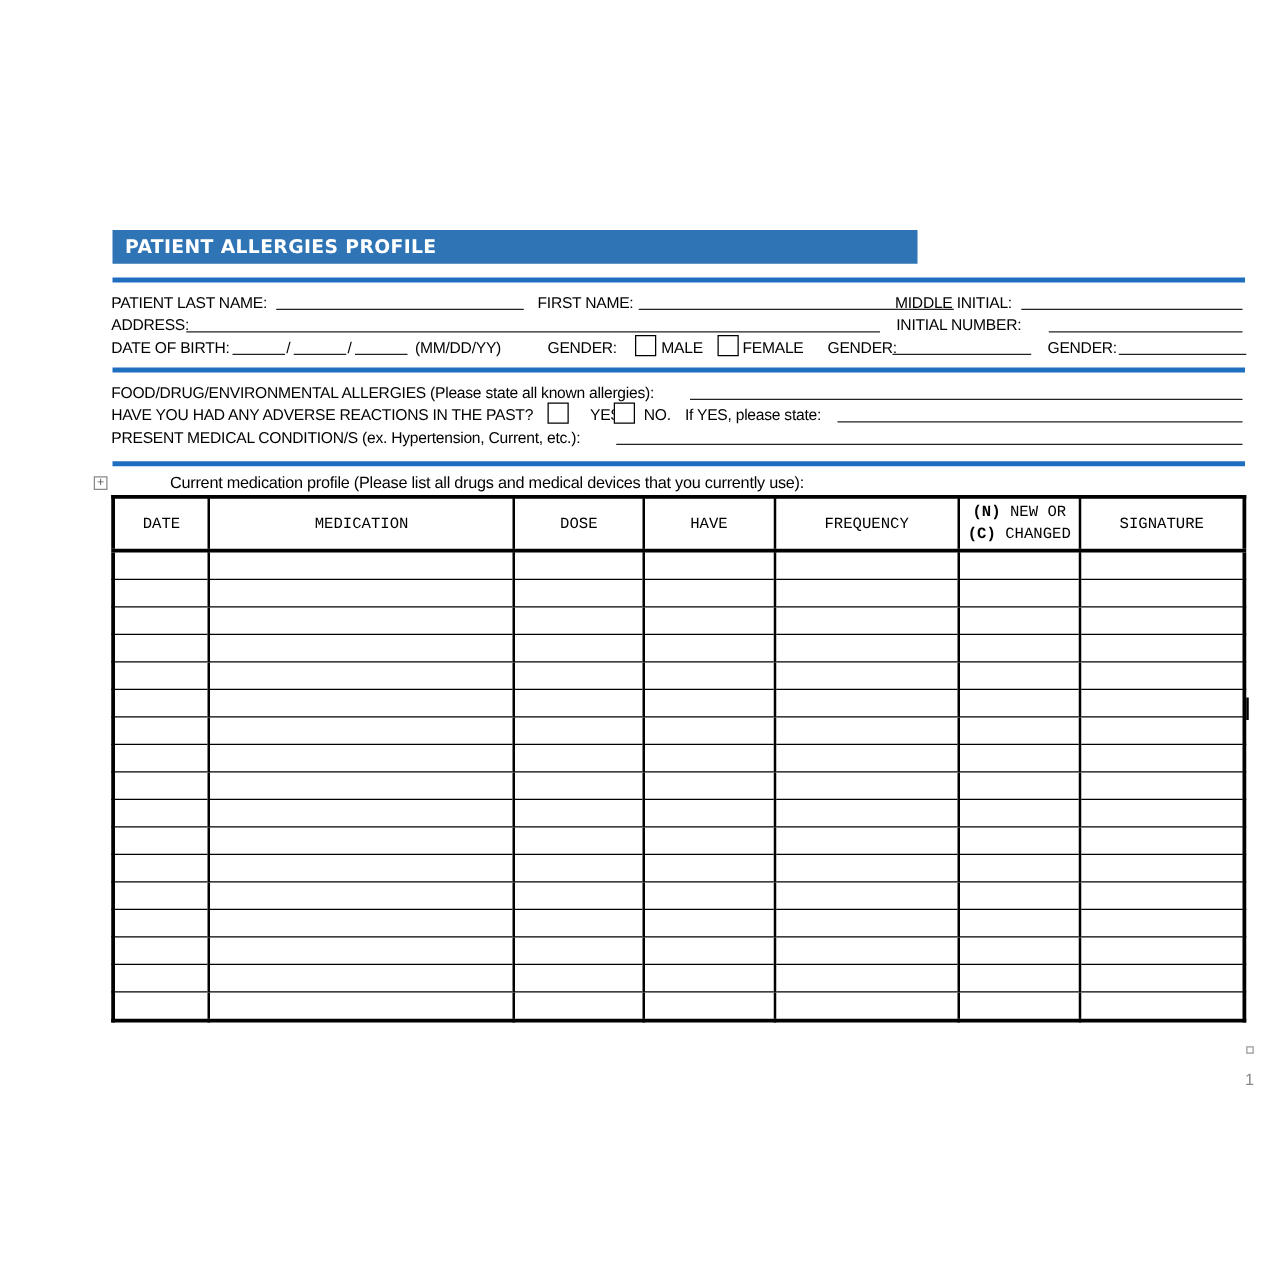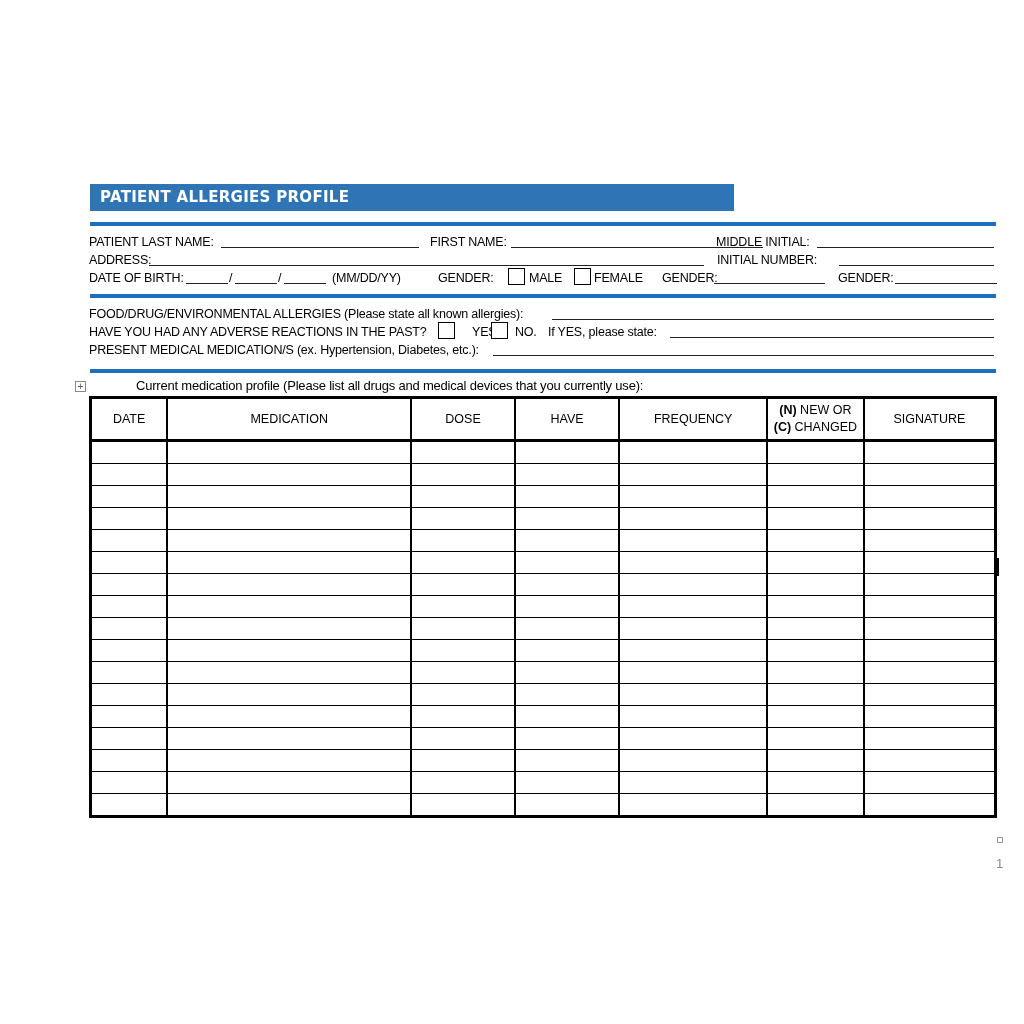--- a/index.html
+++ b/index.html
@@ -36,21 +36,21 @@
     font-size: 10px; line-height: 9px; text-align: center; color: #555; background: #fff;
   }
   table.meds {
     position: absolute; left: 89px; top: 396px; width: 908px; border-collapse: collapse;
     border: 3px solid #000;
   }
   table.meds th, table.meds td { border: 2px solid #000; padding: 0; }
   table.meds th {
     font-weight: normal; font-size: 12.5px; height: 40px; text-align: center; line-height: 17px;
   }
-  table.meds thead tr { border-bottom: 3px solid #000; }
+  table.meds thead tr { border-bottom: 3px solid #000; font-family: Liberation Mono, monospace; }
   table.meds td { height: 21px; border-top: 1px solid #000; border-bottom: 1px solid #000; }
   .resize-handle {
     position: absolute; left: 997px; top: 837px; width: 6px; height: 6px; border: 1px solid #999; box-sizing: border-box;
   }
   .page-number { position: absolute; left: 996px; top: 856px; font-size: 13px; color: #888; }
   .caret { position: absolute; left: 997px; top: 558px; width: 2px; height: 18px; background: #000; }
 </style>
 </head>
 <body>
 
@@ -110,21 +110,21 @@
   <span class="chk" style="left:349px;"></span>
   <span class="seg" style="left:383px">YES.</span>
   <span class="chk" style="left:402px;"></span>
   <span class="seg" style="left:426px">NO.</span>
   <span class="seg" style="left:459px">If YES, please state:</span>
   <span class="blank" style="left:581px;width:324px;"></span>
 </div>
 
 <div class="line" style="top:342px;">
   <span class="seg" style="left:0">
-    <span>PRESENT MEDICAL MEDICATION/S (ex. Hypertension, Diabetes, etc.)</span><span class="bluesq">:</span>
+    <span>PRESENT MEDICAL CONDITION/S (ex. Hypertension, Current, etc.)</span><span class="bluesq">:</span>
   </span>
   <span class="blank" style="left:404px;width:501px;"></span>
 </div>
 
 <div class="rule" style="top:369px;"></div>
 
 <div class="move-handle">+</div>
 <div class="section-caption">Current medication profile (Please list all drugs and medical devices that you currently use):</div>
 
 <table class="meds">

